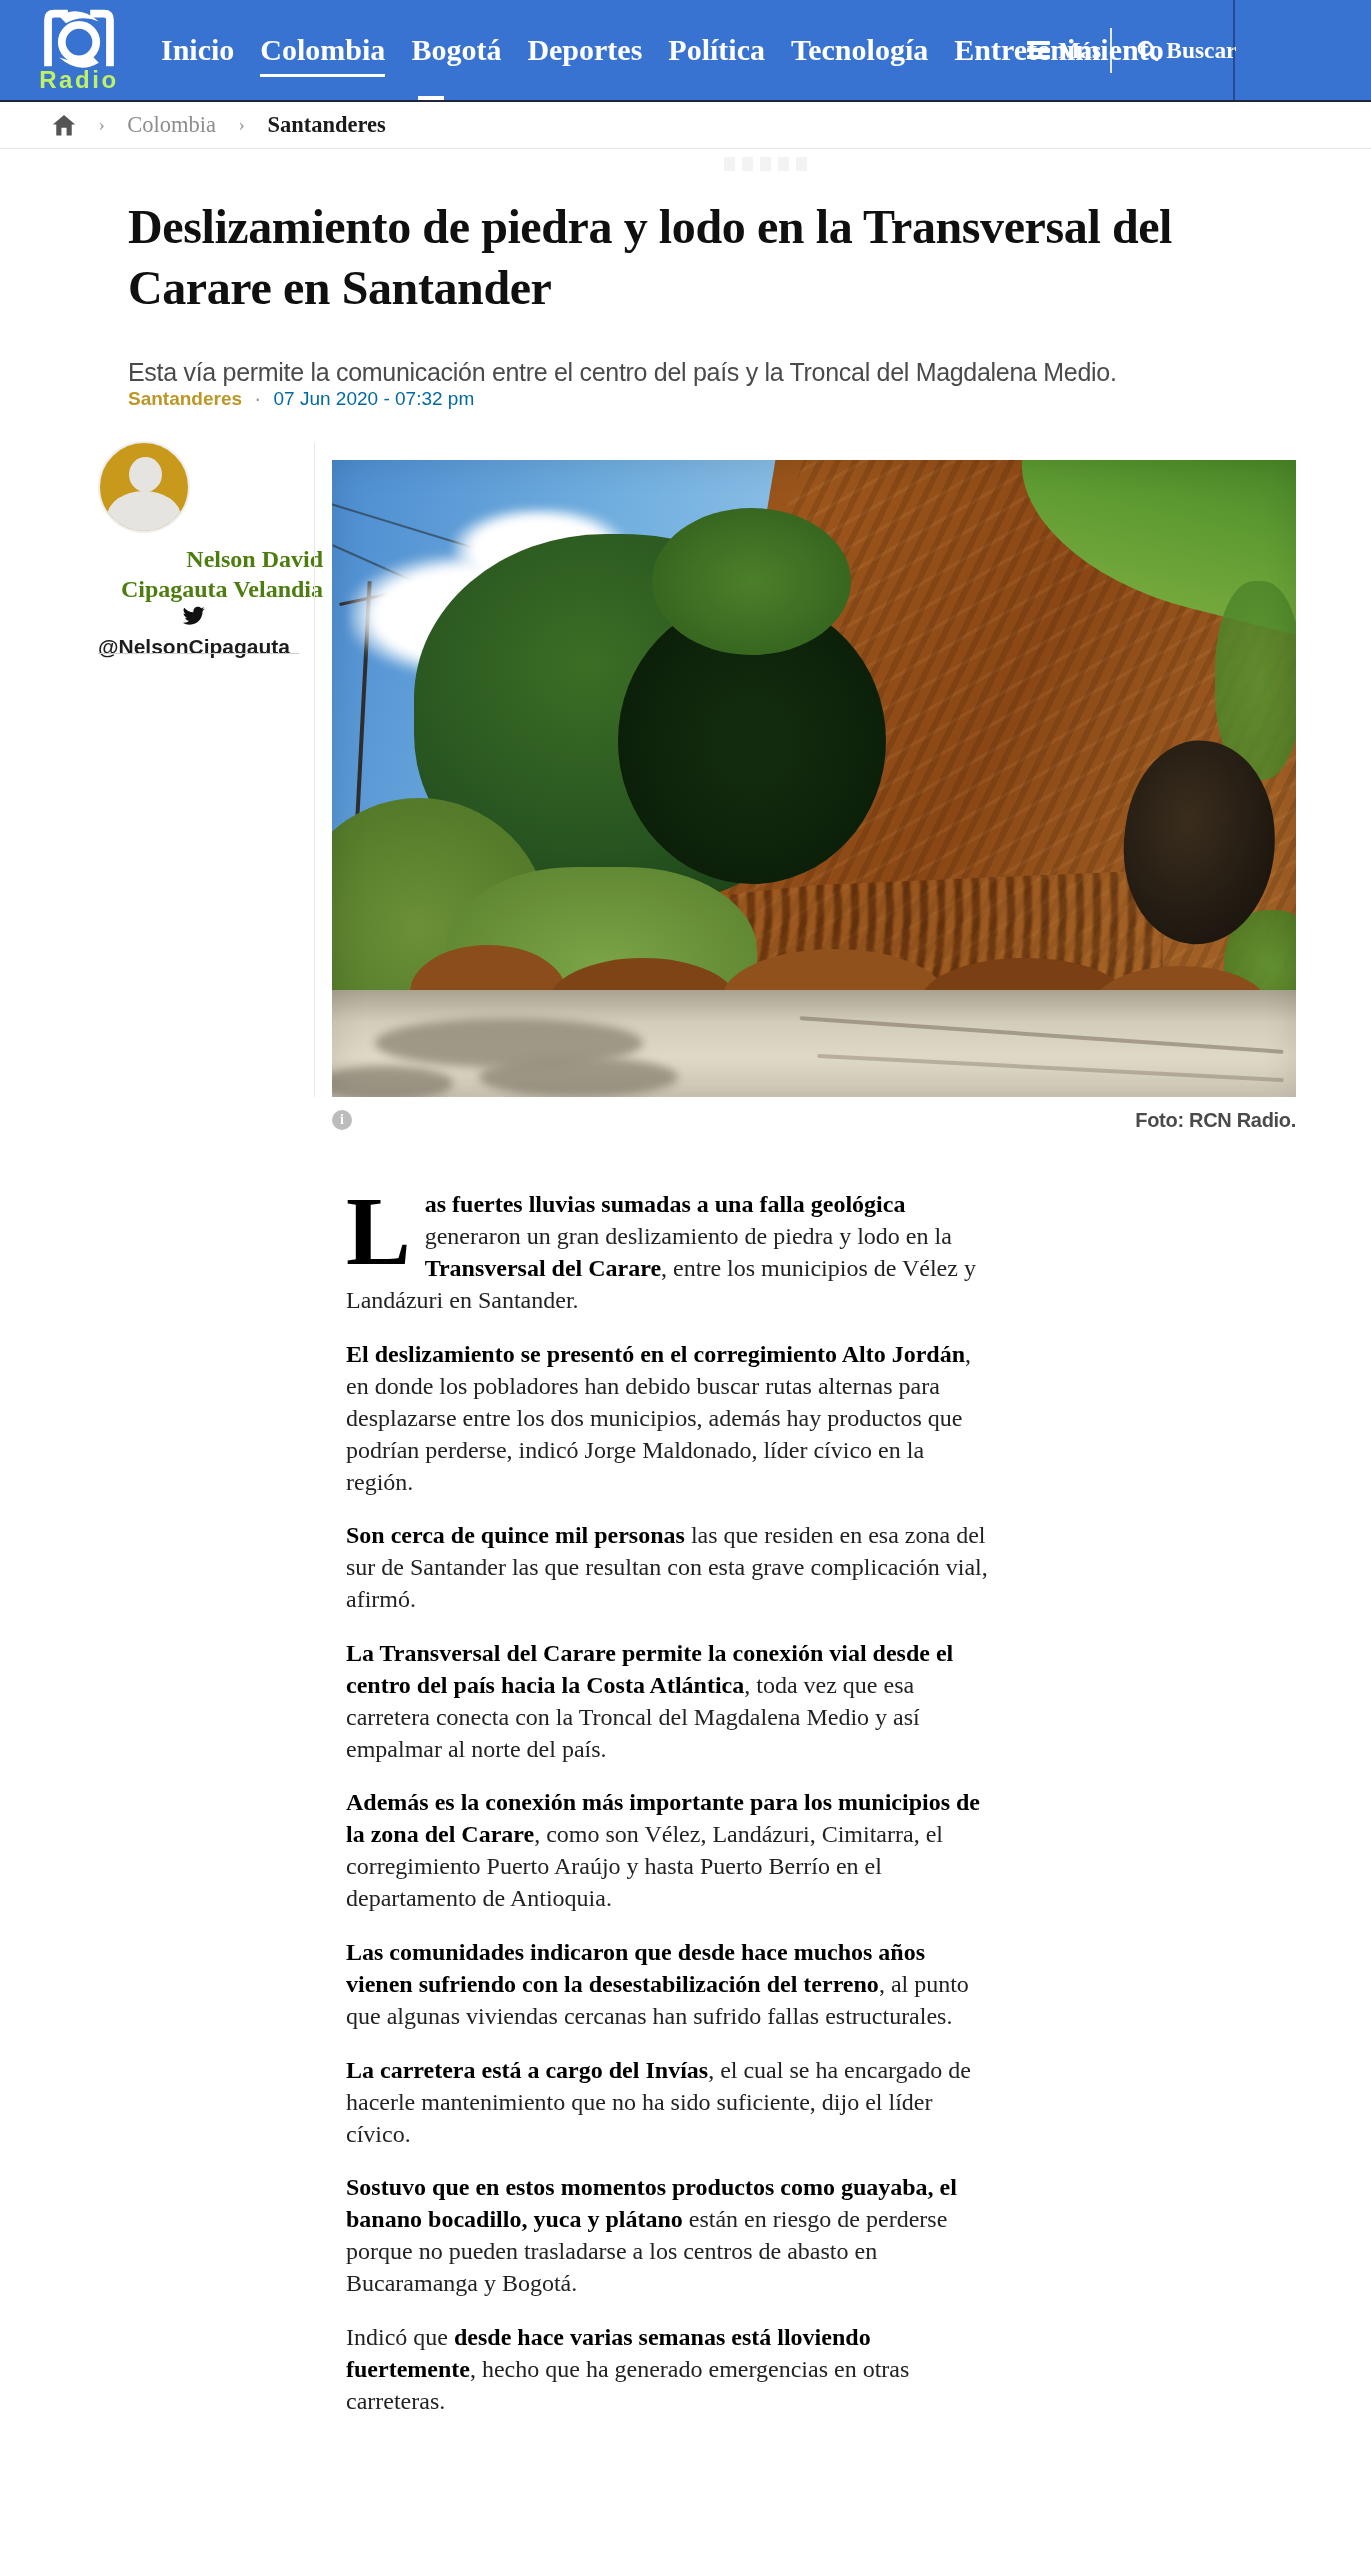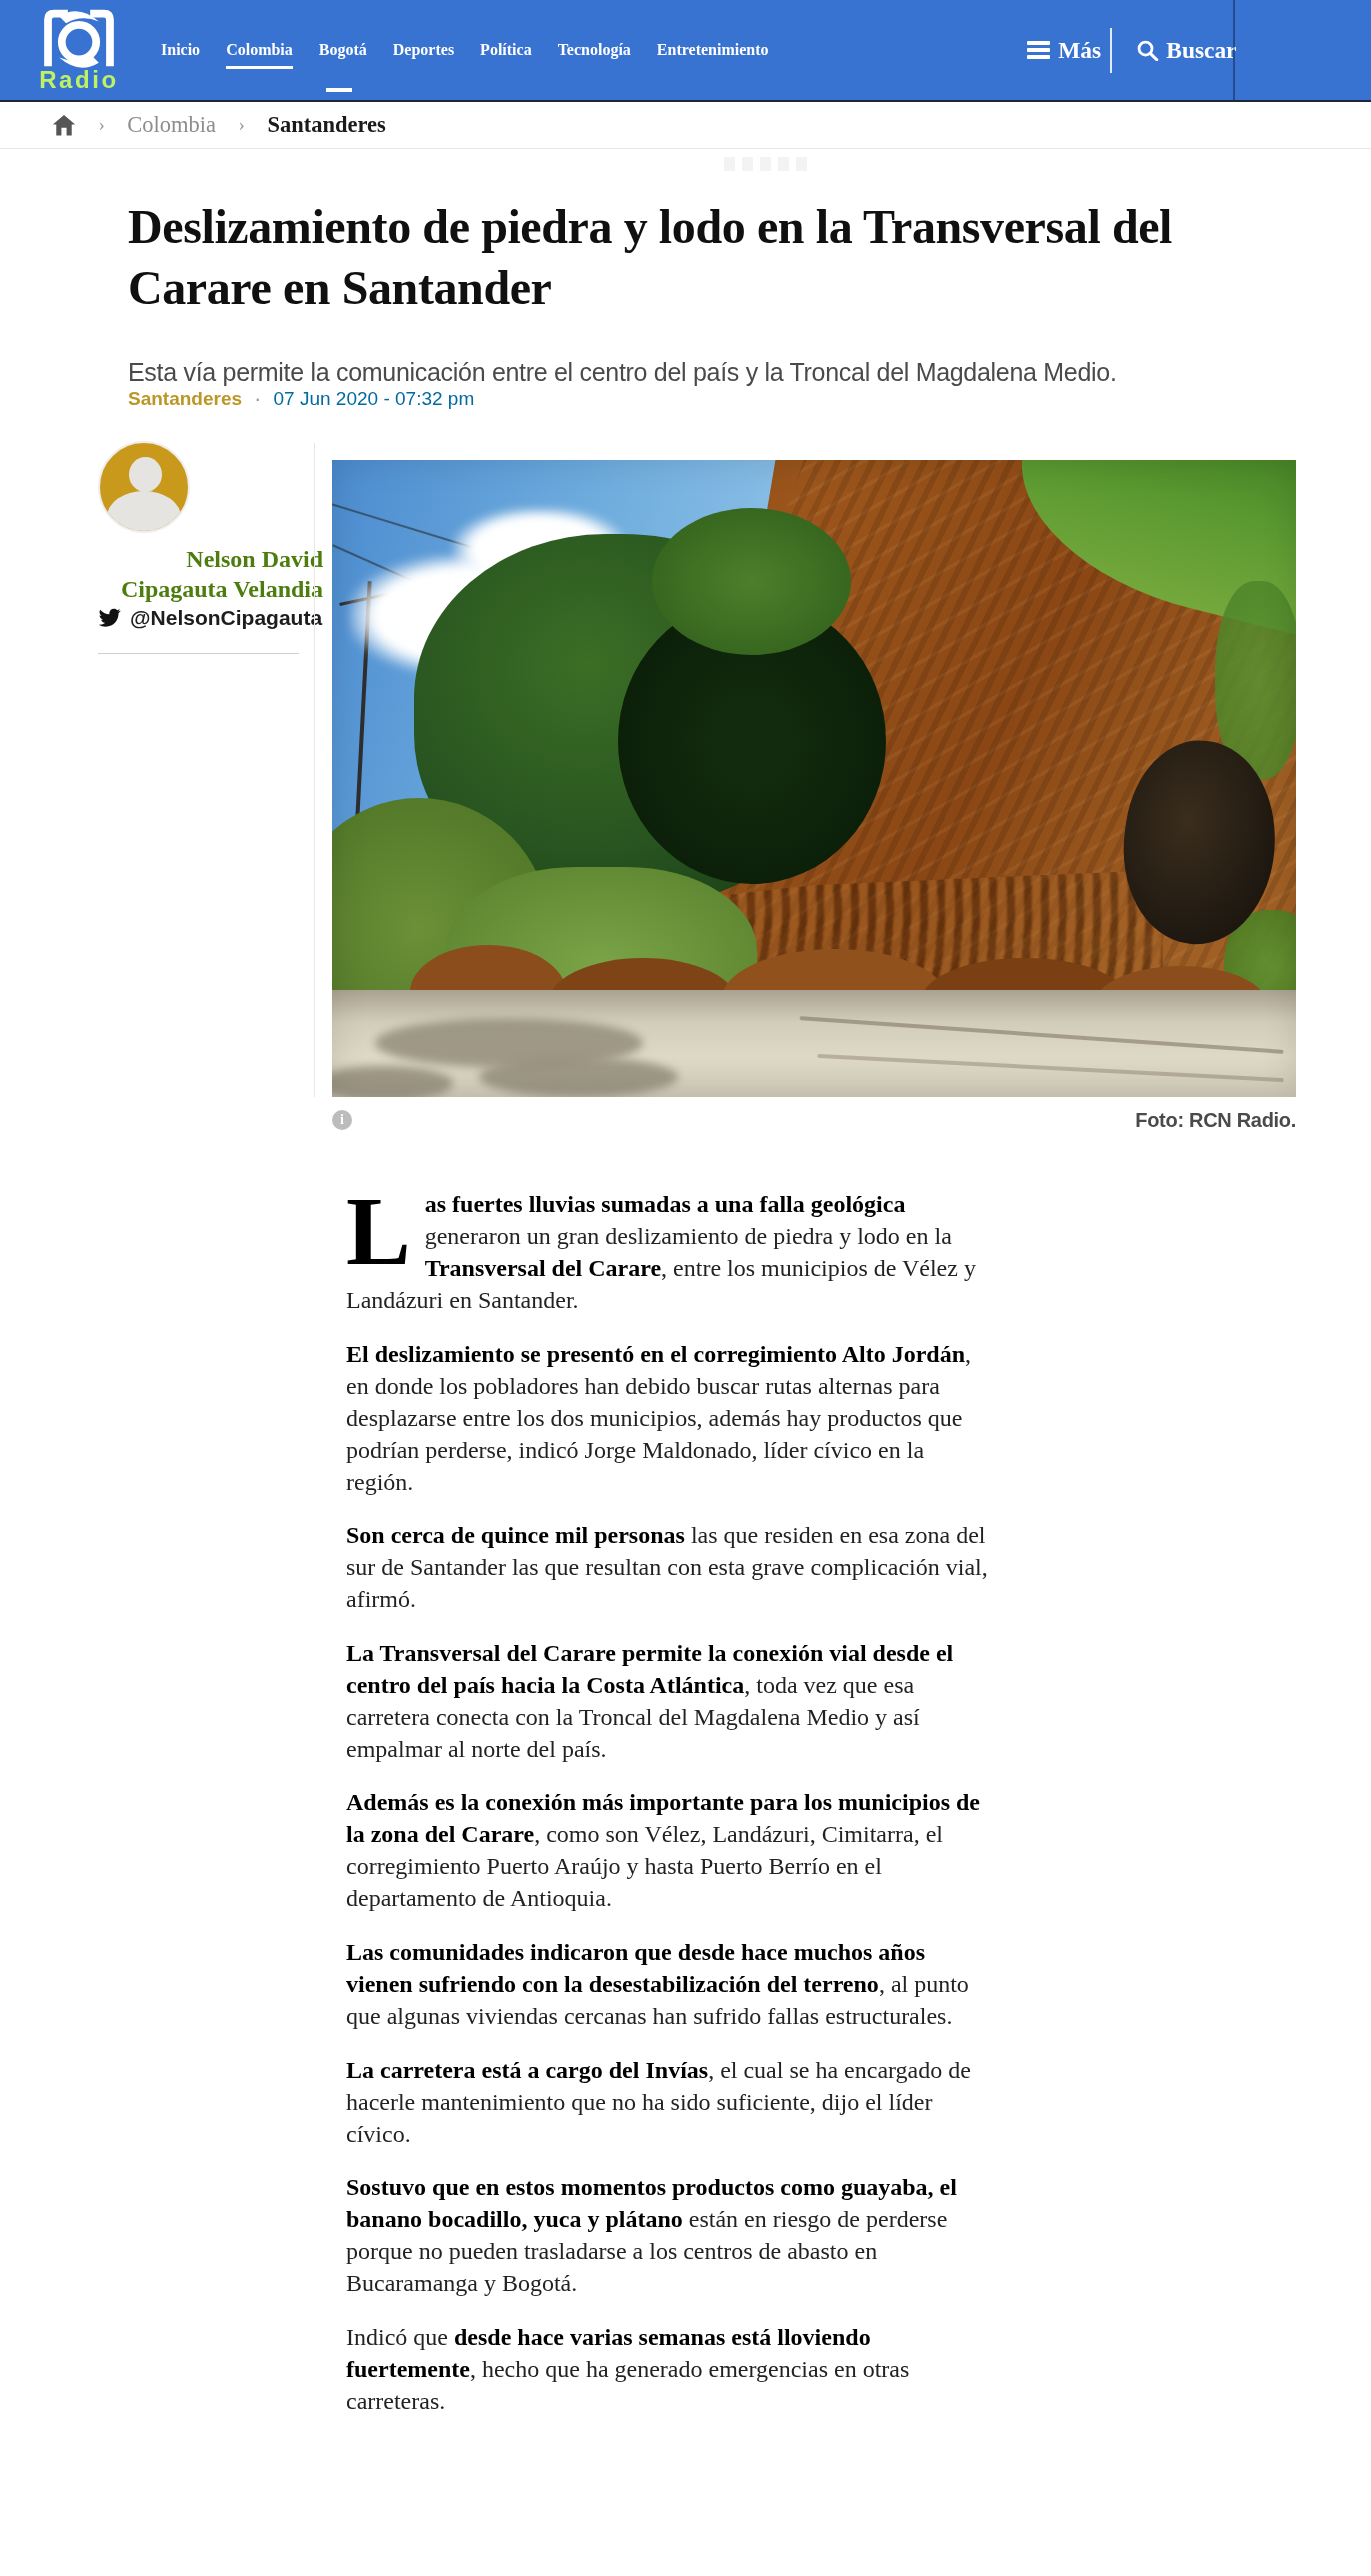--- a/index.html
+++ b/index.html
@@ -8,21 +8,21 @@
 
   
   .topbar{position:absolute;left:0;top:0;width:1371px;height:102px;background:#3873d2;
           border-bottom:2.6px solid #20263a;box-sizing:border-box;}
   .topbar-vline{position:absolute;left:1233px;top:0;width:1.7px;height:100px;background:rgba(0,0,20,.35);}
   .logo{position:absolute;left:22.5px;top:7px;width:113px;height:87px;}
   .logo-mark{position:absolute;left:19px;top:1.7px;}
   .logo-word{position:absolute;left:0px;top:59px;width:113px;text-align:center;
              font-family:"Liberation Sans",sans-serif;font-weight:bold;font-size:24px;color:#bef264;letter-spacing:2.6px;}
   .mainnav{position:absolute;left:161px;top:0;height:100px;display:flex;align-items:center;gap:26px;}
-  .nav-item{font-family:"Liberation Serif",serif;font-weight:bold;font-size:16px;color:#fff;
+  .nav-item{font-family:"Liberation Serif",serif;font-weight:bold;font-size:30px;color:#fff;
             position:relative;padding:5.2px 0;cursor:pointer;white-space:nowrap;}
   .nav-item.active::after{content:"";position:absolute;left:0;right:0;bottom:-5.2px;height:3.5px;background:#fff;}
   .nav-item.mini::after{content:"";position:absolute;left:7px;bottom:-28px;width:26px;height:4.3px;background:#fff;}
   .more-btn{position:absolute;left:1027px;top:0;height:100px;display:flex;align-items:center;gap:8.7px;
             font-family:"Liberation Serif",serif;font-weight:bold;font-size:23.4px;color:#fff;cursor:pointer;}
   .hamburger{display:inline-block;width:22.5px;}
   .hamburger span{display:block;height:3.5px;background:#fff;margin:3.5px 0;border-radius:0.9px;}
   .nav-divider{position:absolute;left:1110px;top:28px;width:1.7px;height:45px;background:rgba(255,255,255,.85);}
   .search-btn{position:absolute;left:1136px;top:0;height:100px;display:flex;align-items:center;gap:7.8px;
               font-family:"Liberation Serif",serif;font-weight:bold;font-size:23.4px;color:#fff;cursor:pointer;}
@@ -51,21 +51,21 @@
   .a-date{color:#0369a1;}
 
   
   .avatar{position:absolute;left:98px;top:441px;width:92px;height:92px;border-radius:50%;
           background:#c9991b;overflow:hidden;border:2.6px solid #eee;box-sizing:border-box;}
   .avatar .head{position:absolute;left:28.6px;top:14px;width:33px;height:35px;border-radius:50%;background:#e6e4e0;}
   .avatar .shoulders{position:absolute;left:7px;top:48px;width:74px;height:52px;border-radius:50% 50% 0 0;background:#e6e4e0;}
   .author-name{position:absolute;left:98px;top:544px;width:225px;
                font-family:"Liberation Serif",serif;font-weight:bold;font-size:24px;line-height:30px;color:#4d7c0f;cursor:pointer;text-align:right;}
   .author-tw{position:absolute;left:98px;top:606px;display:flex;align-items:center;gap:8.7px;
-             font-family:"Liberation Sans",sans-serif;font-weight:bold;font-size:21px;color:#1d1d1d;cursor:pointer;}
+             font-family:"Liberation Sans",sans-serif;font-weight:bold;font-size:21px;color:#1d1d1d;cursor:pointer;flex-direction:column;}
   .author-divider{position:absolute;left:98px;top:653px;width:201px;height:0.9px;background:#cfcfcf;}
   .rail-vline{position:absolute;left:314px;top:443px;width:0.9px;height:654px;background:#e7e7e7;}
 
   
   .photo{position:absolute;left:332px;top:460px;width:964px;height:637px;overflow:hidden;
          background:linear-gradient(105deg,#4c8cd0 0%,#6fadde 25%,#93c4e8 48%,#a9d2ec 60%);}
   .photo *{position:absolute;}
   .cloud{background:radial-gradient(ellipse at 50% 50%,#ffffff 0 55%,rgba(255,255,255,0) 75%);filter:blur(4.3px);}
   .wire{background:rgba(35,40,40,.55);height:1.7px;}
   .pole{background:#2e2e2e;}

